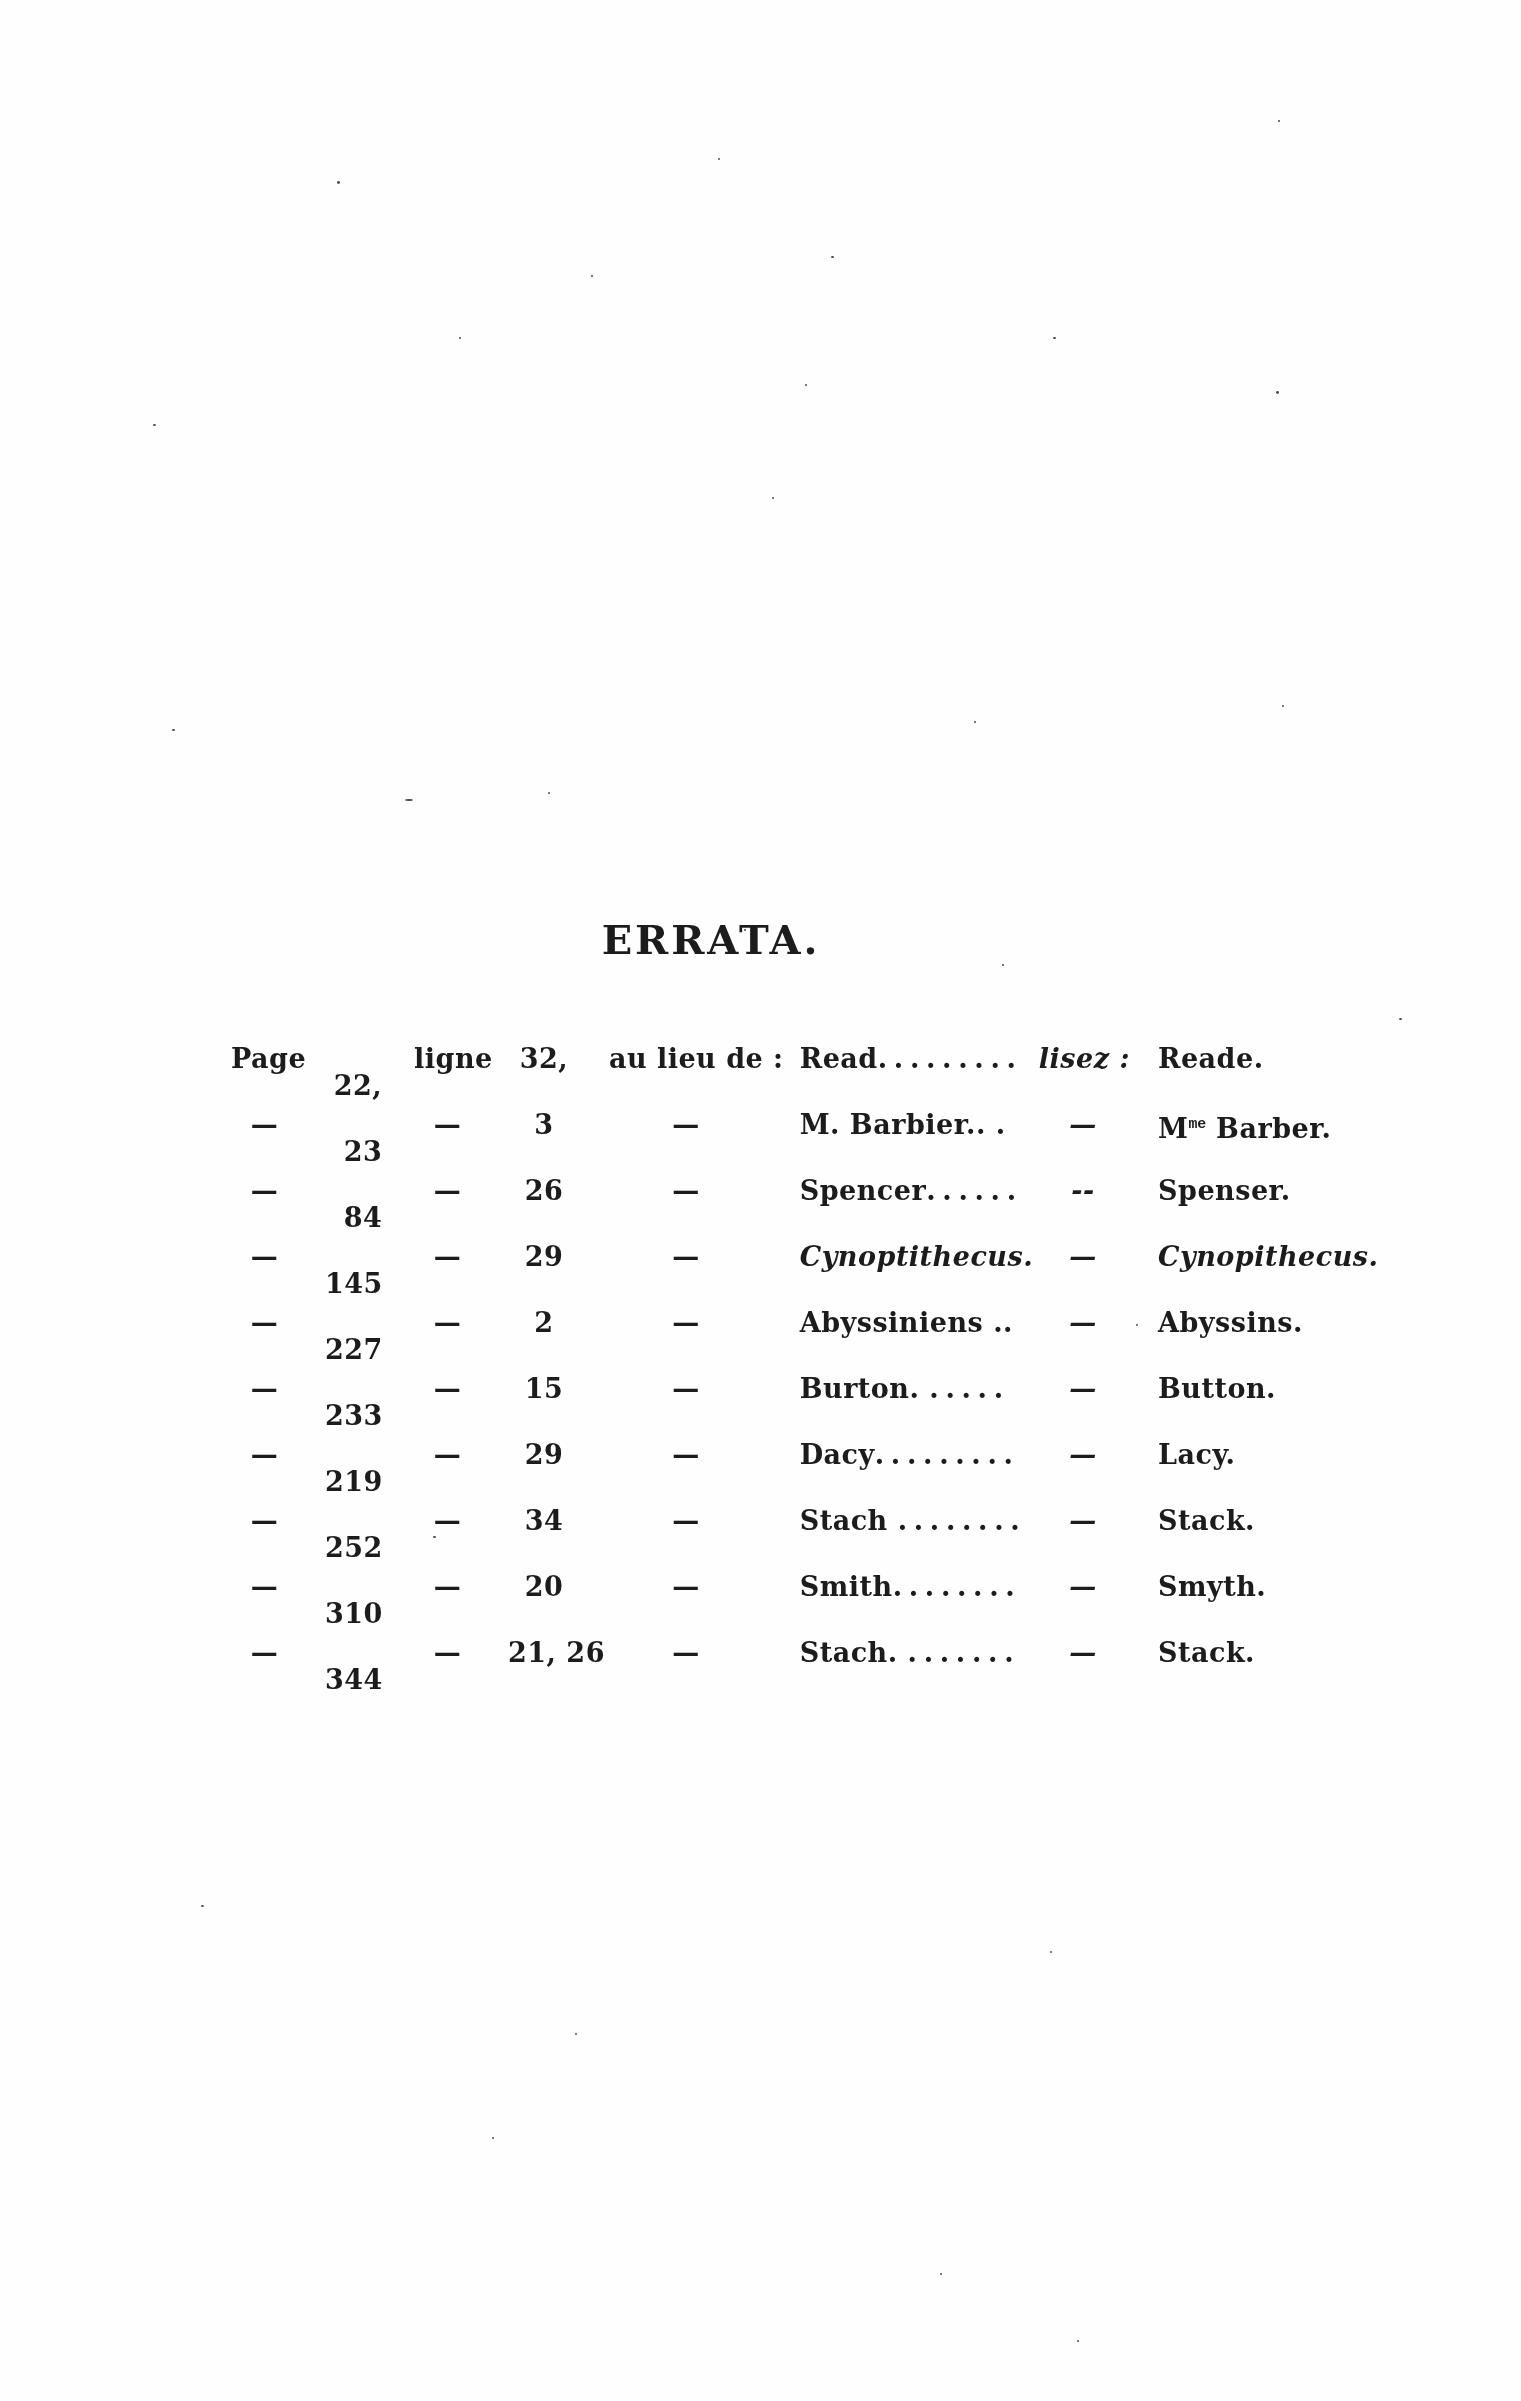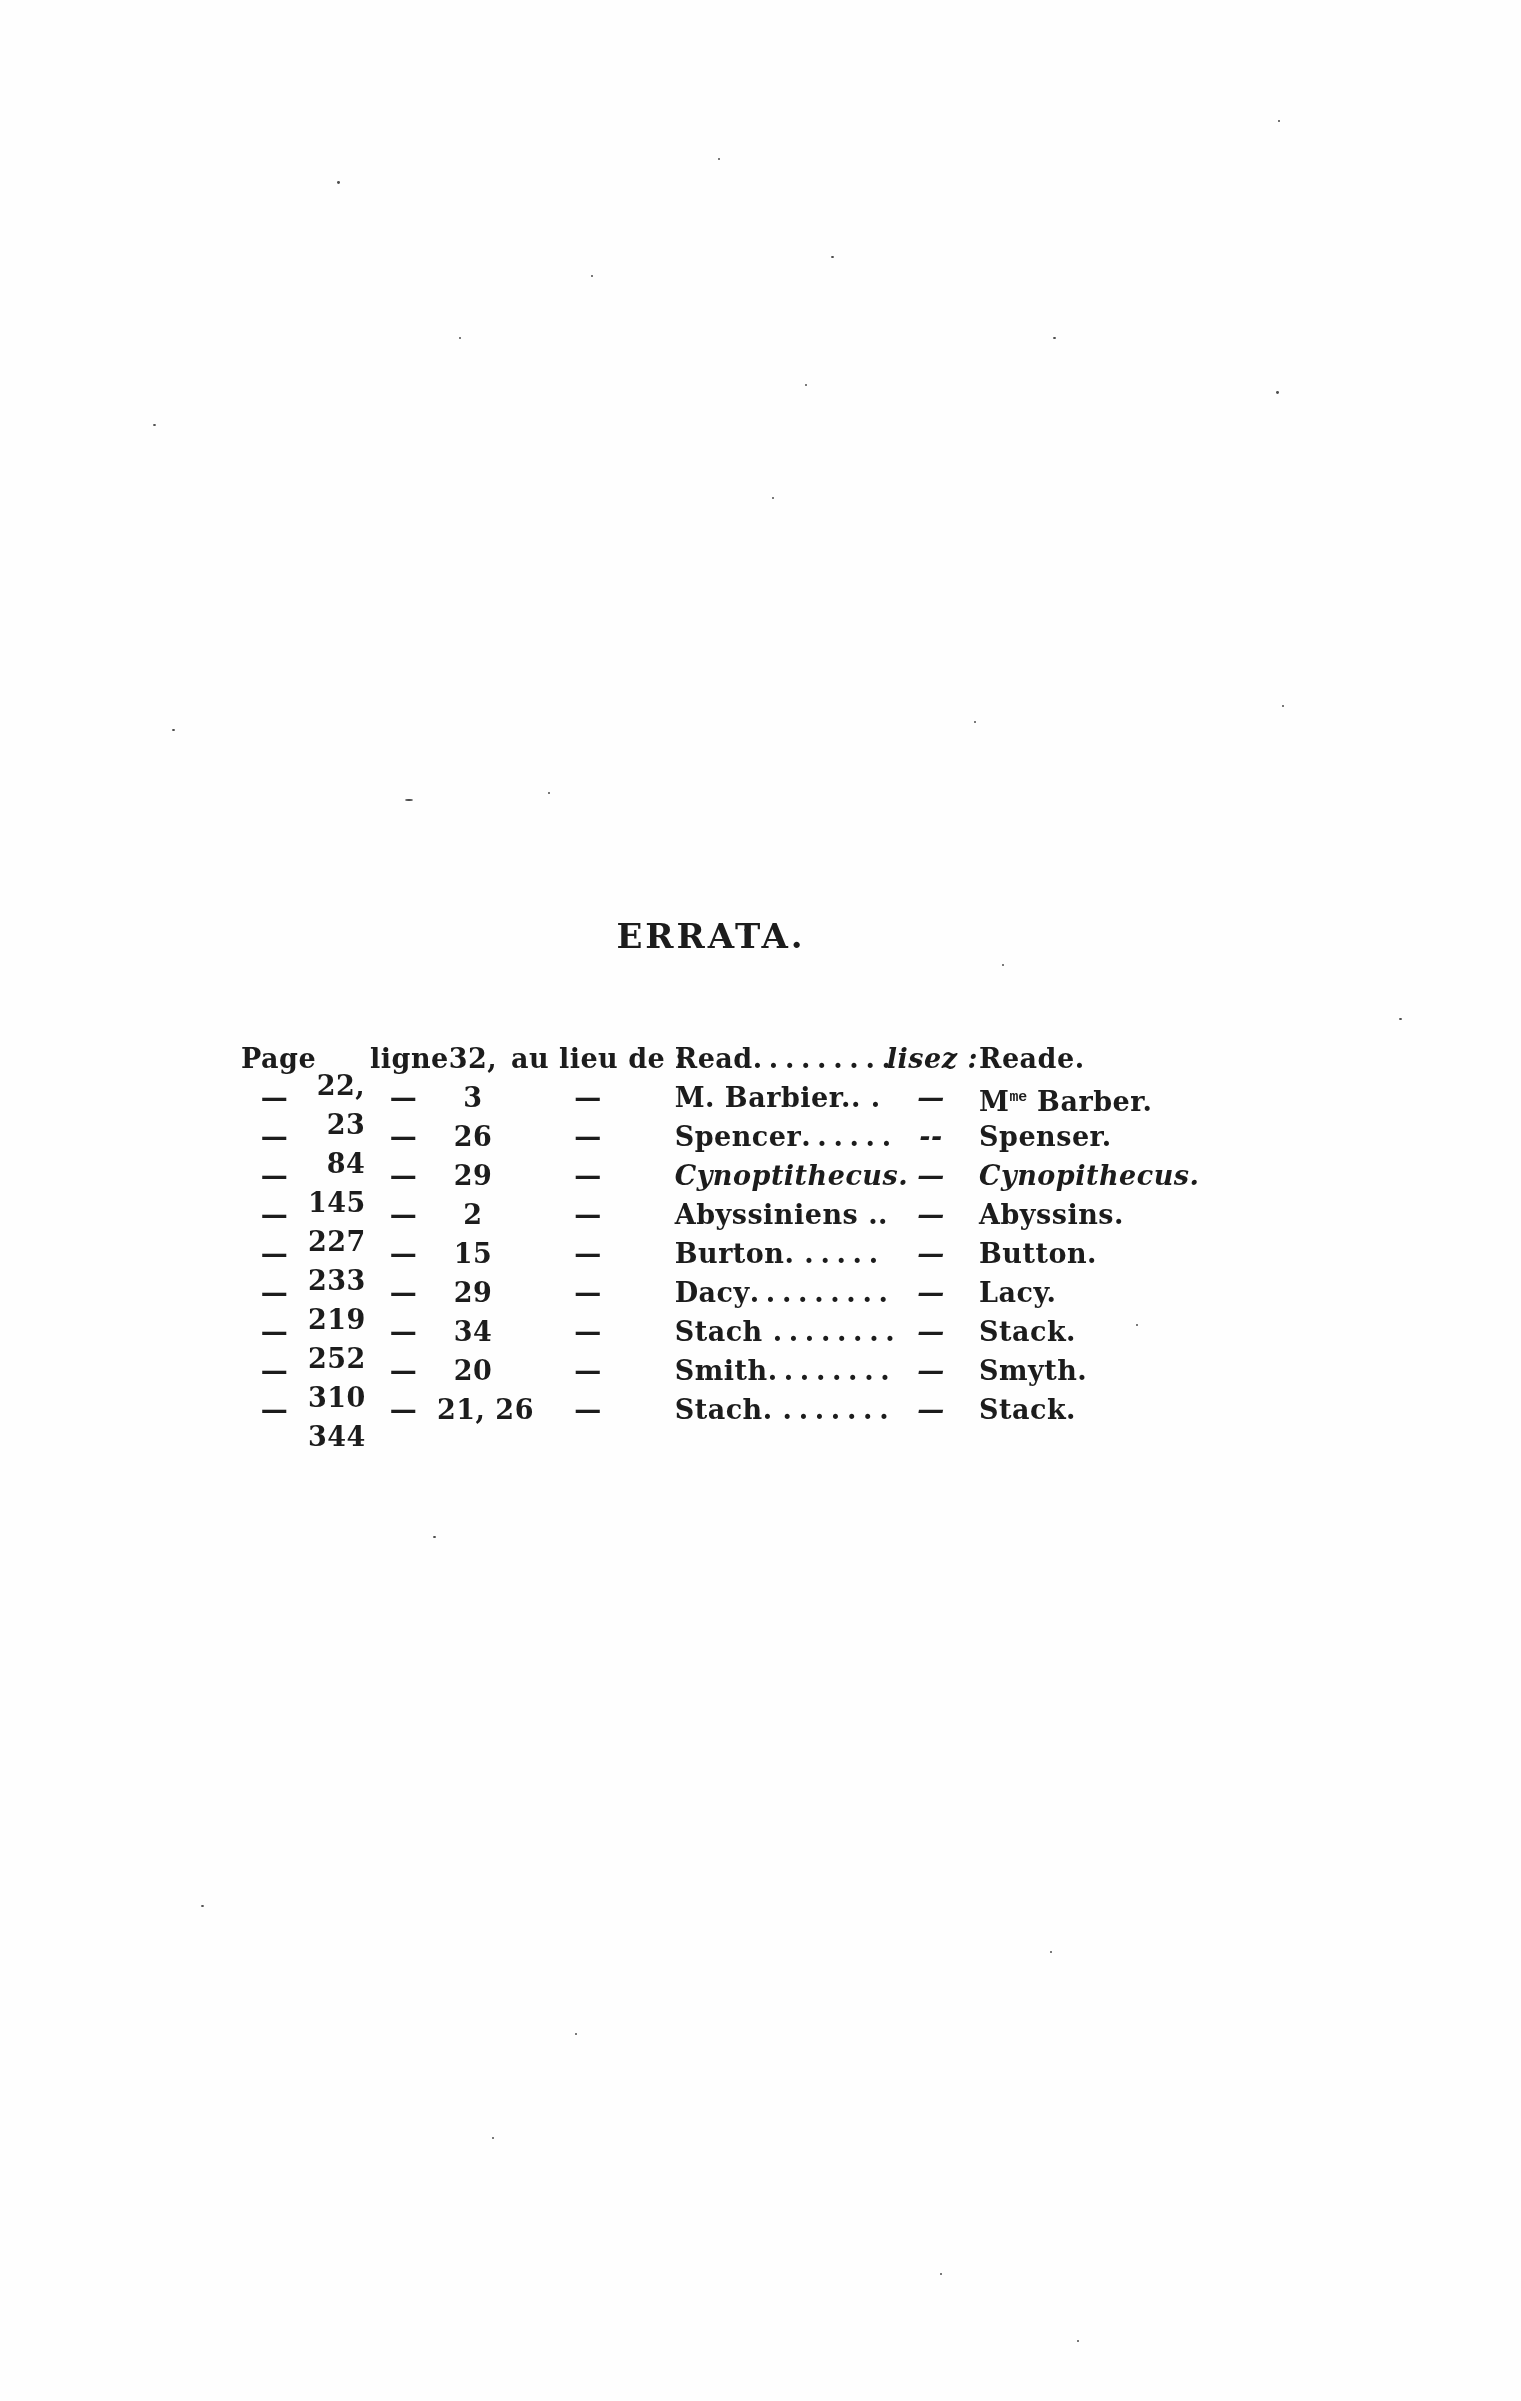--- a/index.html
+++ b/index.html
@@ -12,35 +12,36 @@
     position: relative;
     width: 1522px; height: 2526px;
     background: #fefefe;
     color: #1c1c1c;
     overflow: hidden;
   }
   .page-title {
     position: absolute;
     top: 916px; left: 711px;
     transform: translateX(-50%);
-    font-size: 34px;
+    font-size: 40px;
     font-weight: 700;
     letter-spacing: 2.9px;
     white-space: nowrap;
     margin: 0;
   }
   .errata-table {
     position: absolute;
-    left: 241px; top: 1039px;
+    left: 231px; top: 1039px;
     display: grid;
     grid-template-columns: 67px 62px 67px 72px 158px 216px 96px 211px;
     grid-auto-rows: 39px;
     font-size: 27px;
     font-weight: 700;
     letter-spacing: 0.5px;
+    gap: 27px;
   }
   .cell {
     line-height: 39px;
     white-space: pre;
     text-align: left;
   }
   .cell.c2 { text-align: right; padding-right: 4.8px; margin-top: 27px; }
   .cell.c4 { text-align: center; }
   .cell.c5 { padding-left: 1.9px; }
   .cell.c6 { padding-left: 7.7px; }

